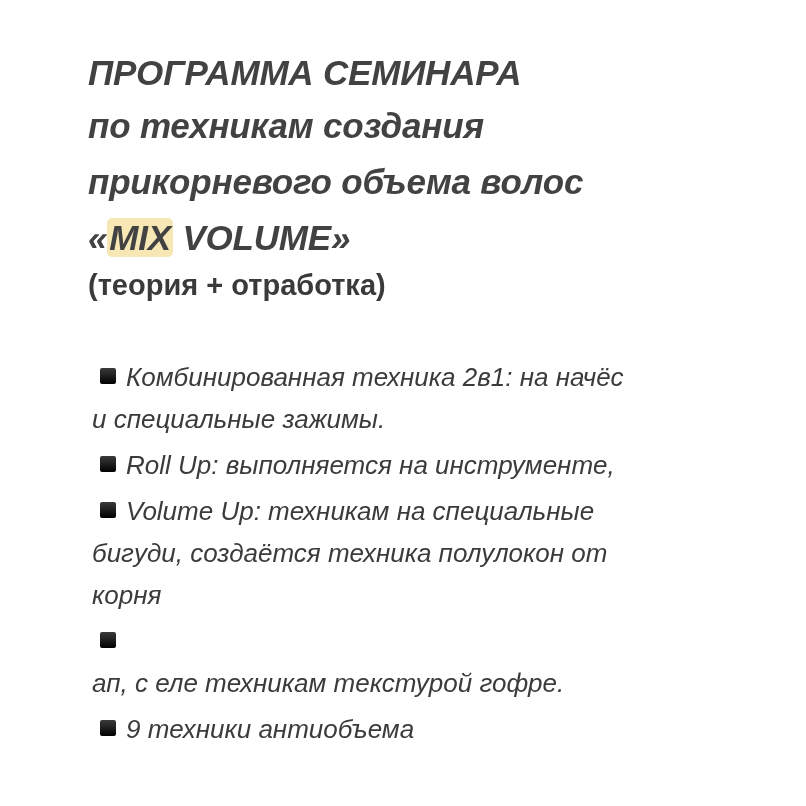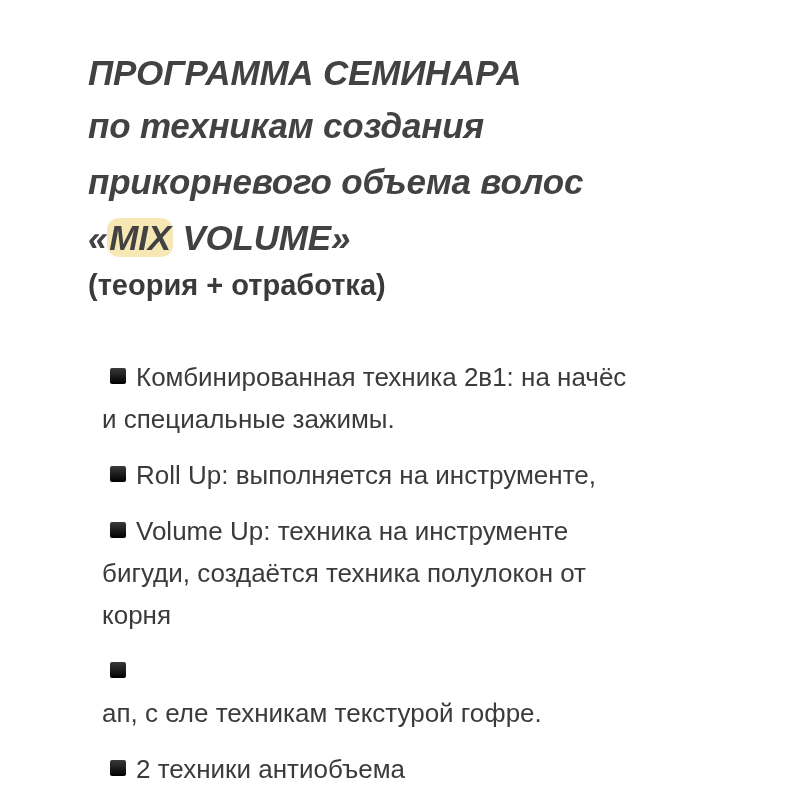--- a/index.html
+++ b/index.html
@@ -26,37 +26,37 @@
       font-style: italic;
       font-size: 35px;
       line-height: 56px;
       color: #424242;
       white-space: nowrap;
       letter-spacing: -0.2px;
     }
     .title-line.first { line-height: 50px; }
     .hl {
       background: #f6e7b4;
-      border-radius: 12px;
+      border-radius: 5px;
       padding: 0 2px;
     }
     .subtitle {
       font-weight: bold;
       font-size: 29px;
       line-height: 34px;
       color: #3a3a3a;
       margin-top: 2px;
     }
     .list {
       margin-top: 54px;
       font-size: 26px;
       line-height: 42px;
       color: #3b3b3b;
     }
-    .item { margin: 14px; }
+    .item { margin: 4px; font-style: italic; }
     .bullet {
       display: inline-block;
       width: 16px;
       height: 16px;
       background: linear-gradient(180deg, #3a3a3a 0%, #000 100%);
       border-radius: 2px;
       margin: 0 10px 0 8px;
       vertical-align: 2px;
     }
   </style>
@@ -76,26 +76,26 @@
 
   <div class="list">
     <div class="item">
       <div><span class="bullet"></span><span>Комбинированная техника 2в1: на начёс</span></div>
       <div>и специальные зажимы.</div>
     </div>
     <div class="item">
       <div><span class="bullet"></span><span>Roll Up: выполняется на инструменте,</span></div>
     </div>
     <div class="item">
-      <div><span class="bullet"></span><span>Volume Up: техника на инструменте</span></div>
+      <div><span class="bullet"></span><span>Volume Up: техникам на специальные</span></div>
       <div>бигуди, создаётся техника полулокон от</div>
       <div>корня</div>
     </div>
     <div class="item">
       <div><span class="bullet"></span></div>
       <div>ап, с еле техникам текстурой гофре.</div>
     </div>
     <div class="item">
-      <div><span class="bullet"></span><span>2 техники антиобъема</span></div>
+      <div><span class="bullet"></span><span>9 техники антиобъема</span></div>
     </div>
   </div>
 
 </div>
 
 </body></html>

